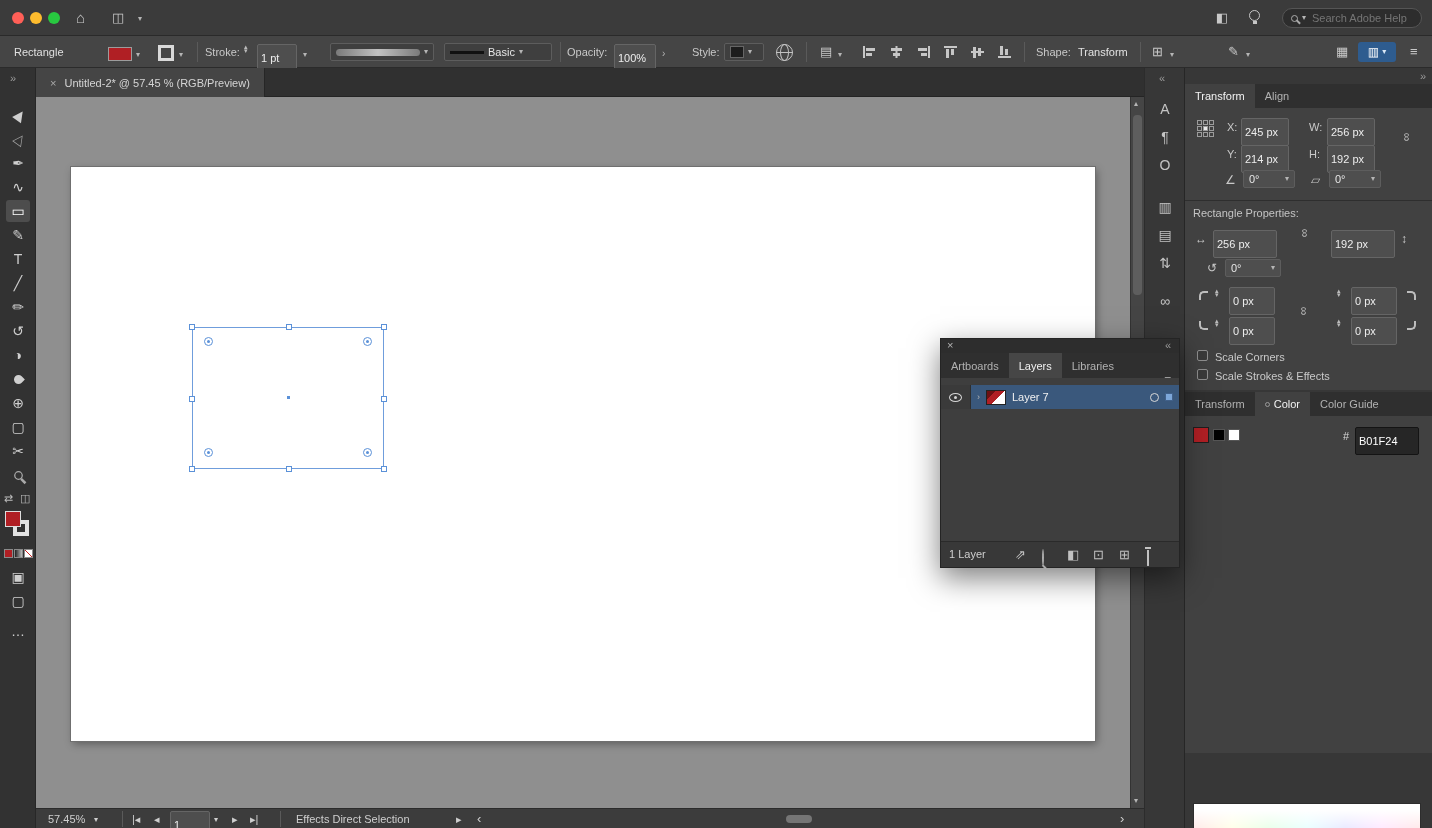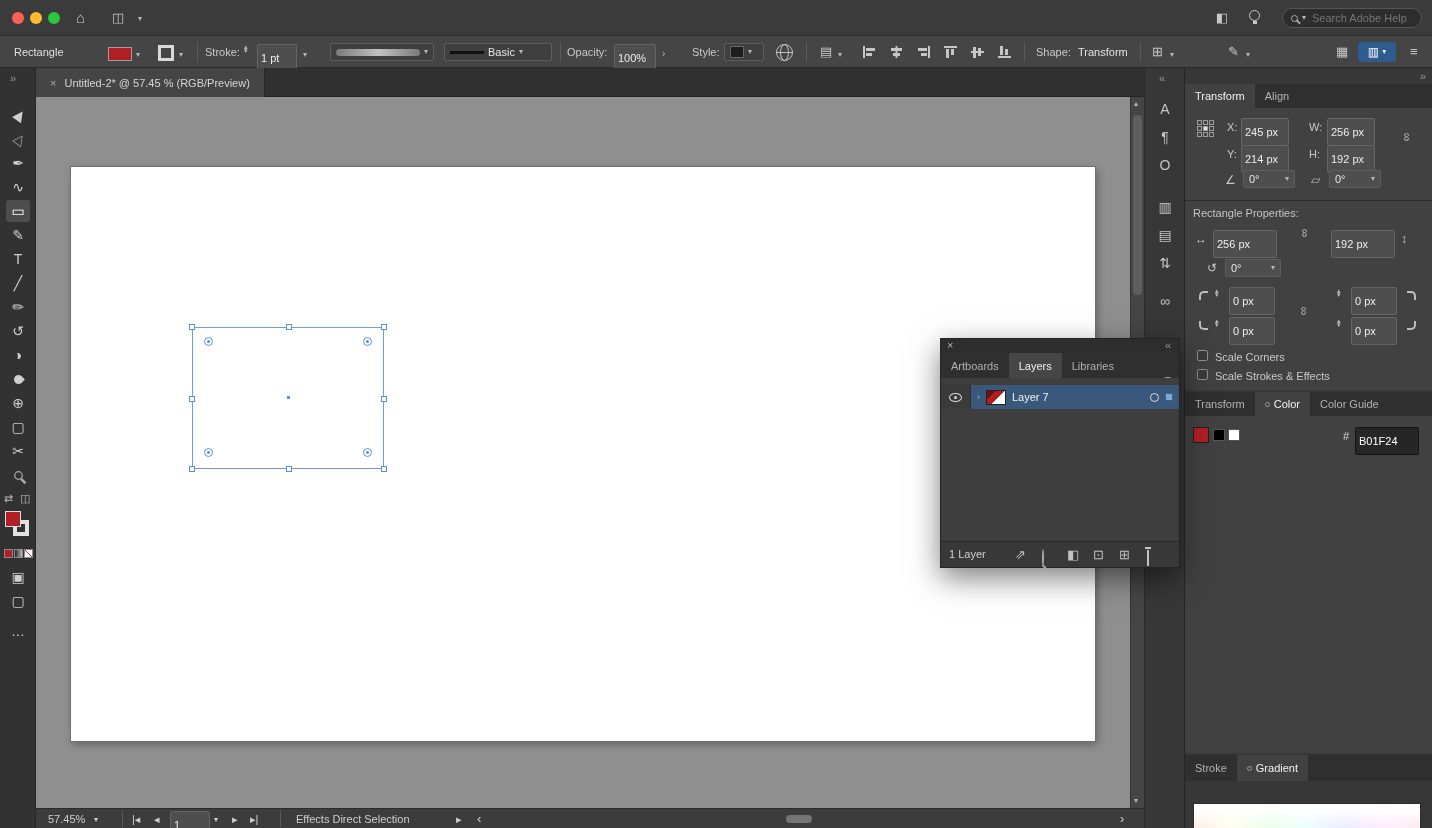--- a/index.html
+++ b/index.html
@@ -467,30 +467,20 @@
     </div>
     <div class="pbody" style="top:348px;height:337px">
       <span class="abs" style="left:8px;top:11px;width:16px;height:16px;background:#b01f24;border:1px solid #1e1e1e"></span>
       <span class="abs" style="left:28px;top:13px;width:12px;height:12px;background:#000;border:1px solid #555"></span>
       <span class="abs" style="left:43px;top:13px;width:12px;height:12px;background:#fff;border:1px solid #555"></span>
       <span class="txt" style="left:158px;top:14px;color:#d8d8d8">#</span>
       <input class="fld abs hexfld" style="left: 170px; top: 11px; width: 64px;" value="B01F24">
       <div id="spectrum"></div>
     </div>
 
-    <div class="tabrow" style="top:687px;height:26px">
-      <span class="ptab">
-          <span>Stroke</span>
-        </span>
-      <span class="ptab active">
-          <span class="dot"></span>
-          <span>Gradient</span>
-        </span>
-
-    </div>
   </div>
 
   <div id="layerspanel" class="abs">
     <div id="lp-head">
       <span class="txt" style="left:6px;top:0;color:#b5b5b5">×</span>
       <span class="txt" style="right:8px;top:0;color:#9a9a9a">«</span>
     </div>
     <div id="lp-tabs">
       <span class="ptab">
           <span>Artboards</span>

